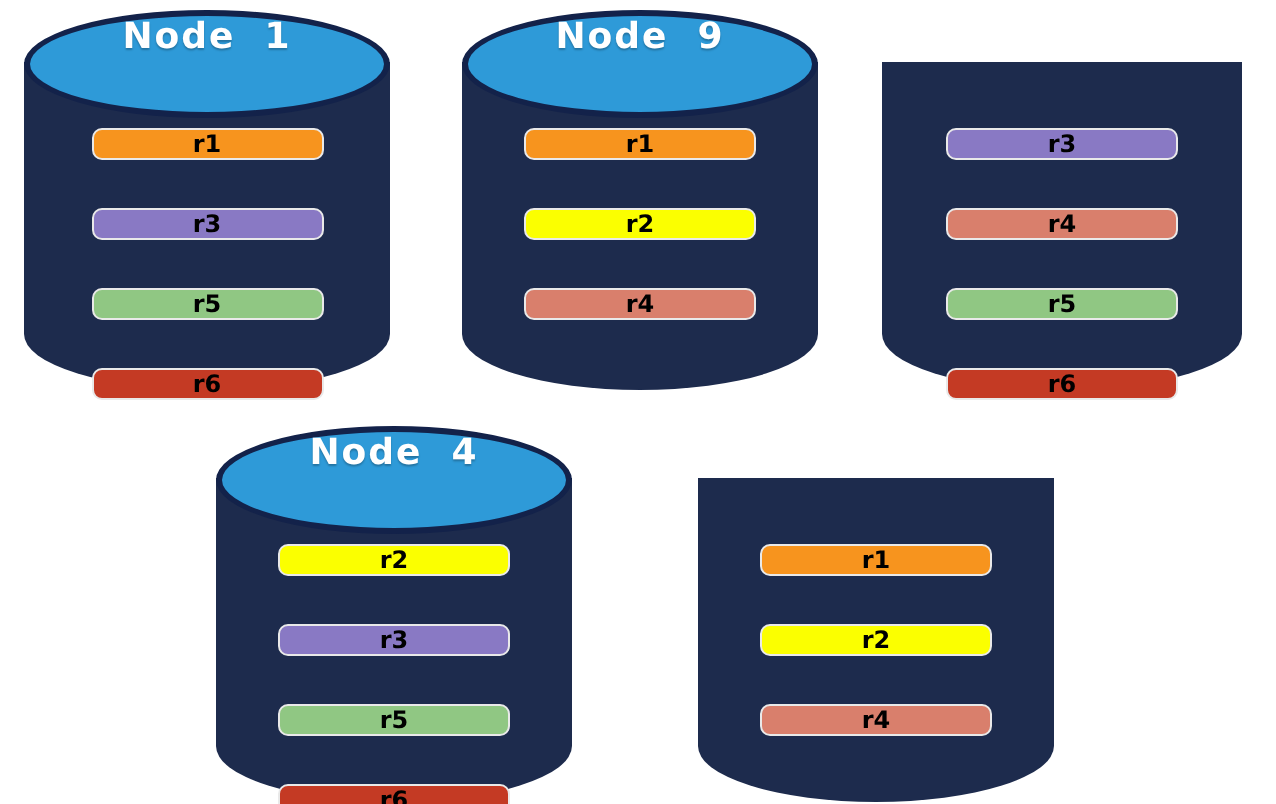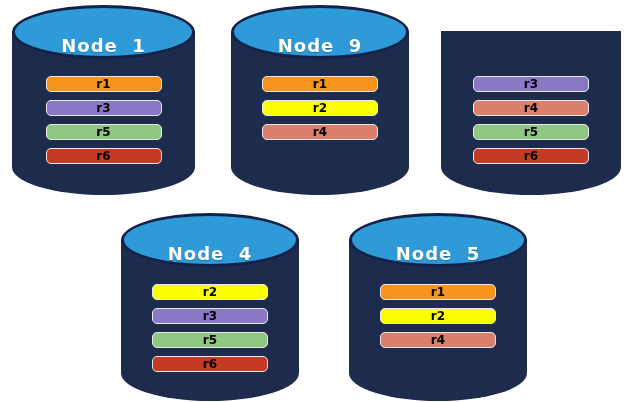--- a/index.html
+++ b/index.html
@@ -24,43 +24,42 @@
   }
   .cyl-top {
     position: absolute;
     left: 0; right: 0; top: 0;
     height: 54px;
     box-sizing: border-box;
     background: var(--cylinder-top, #2e9ad8);
     border: 3px solid var(--cylinder-outline, #13224a);
     border-radius: 50%;
     display: flex;
-    align-items: flex-end;
+    align-items: flex-start;
     justify-content: center;
     z-index: 2;
   }
   .cyl-title {
     color: var(--title-text, #fff);
     font-size: 18px;
     font-weight: bold;
     letter-spacing: 1px;
     white-space: pre;
     text-shadow: 0 1px 1px rgba(0,0,0,0.25);
   }
   .bars {
     position: absolute;
     left: 50%;
     transform: translateX(-50%);
     top: 59px;
     width: 116px;
     display: flex;
     flex-direction: column;
-    gap: 8px;
+    gap: 24px;
     z-index: 3;
-    margin-top: 12px;
   }
   .bar {
     height: 16px;
     box-sizing: border-box;
     border: 1px solid var(--bar-border, #e9e9e9);
     border-radius: 5px;
     display: flex;
     align-items: center;
     justify-content: center;
   }
@@ -126,21 +125,21 @@
         </div>
       <div class="bar" style="background: rgb(144, 199, 131);">
           <span>r5</span>
         </div>
       <div class="bar" style="background: rgb(196, 58, 36);">
           <span>r6</span>
         </div>
     </div>
   </div>
 
-  <div class="cyl" style="left:121px; top:213px; width:178px; height:188px;">
+  <div class="cyl" style="left:108px; top:213px; width:178px; height:188px;">
     <div class="cyl-body"></div>
     <div class="cyl-top">
       <span class="cyl-title">Node  4</span>
     </div>
     <div class="bars">
       <div class="bar" style="background: rgb(251, 255, 0);">
           <span>r2</span>
         </div>
       <div class="bar" style="background: rgb(137, 121, 196);">
           <span>r3</span>
@@ -149,23 +148,20 @@
           <span>r5</span>
         </div>
       <div class="bar" style="background: rgb(196, 58, 36);">
           <span>r6</span>
         </div>
     </div>
   </div>
 
   <div class="cyl" style="left:349px; top:213px; width:178px; height:188px;">
     <div class="cyl-body"></div>
-    <div class="cyl-top">
-      <span class="cyl-title">Node  5</span>
-    </div>
     <div class="bars">
       <div class="bar" style="background: rgb(247, 148, 30);">
           <span>r1</span>
         </div>
       <div class="bar" style="background: rgb(251, 255, 0);">
           <span>r2</span>
         </div>
       <div class="bar" style="background: rgb(217, 127, 108);">
           <span>r4</span>
         </div>

